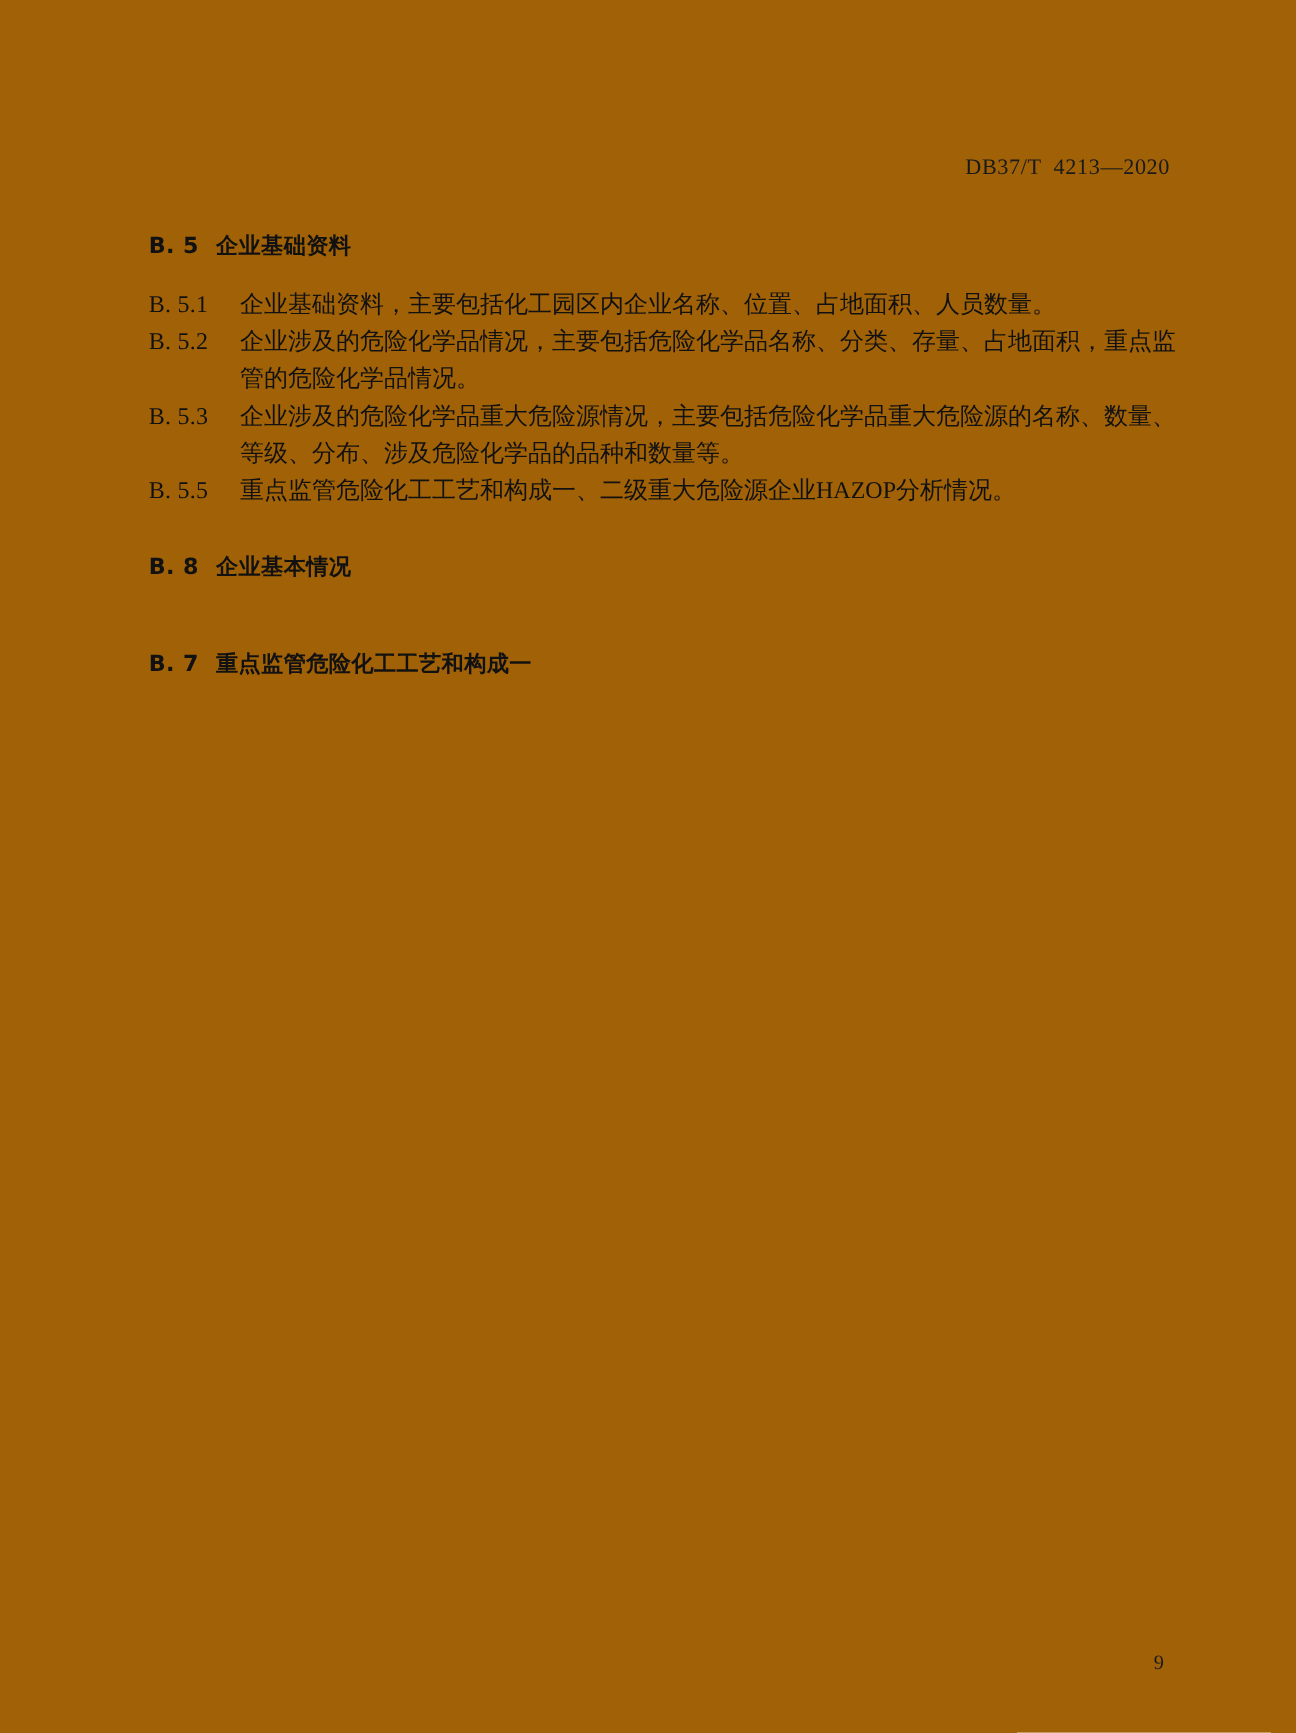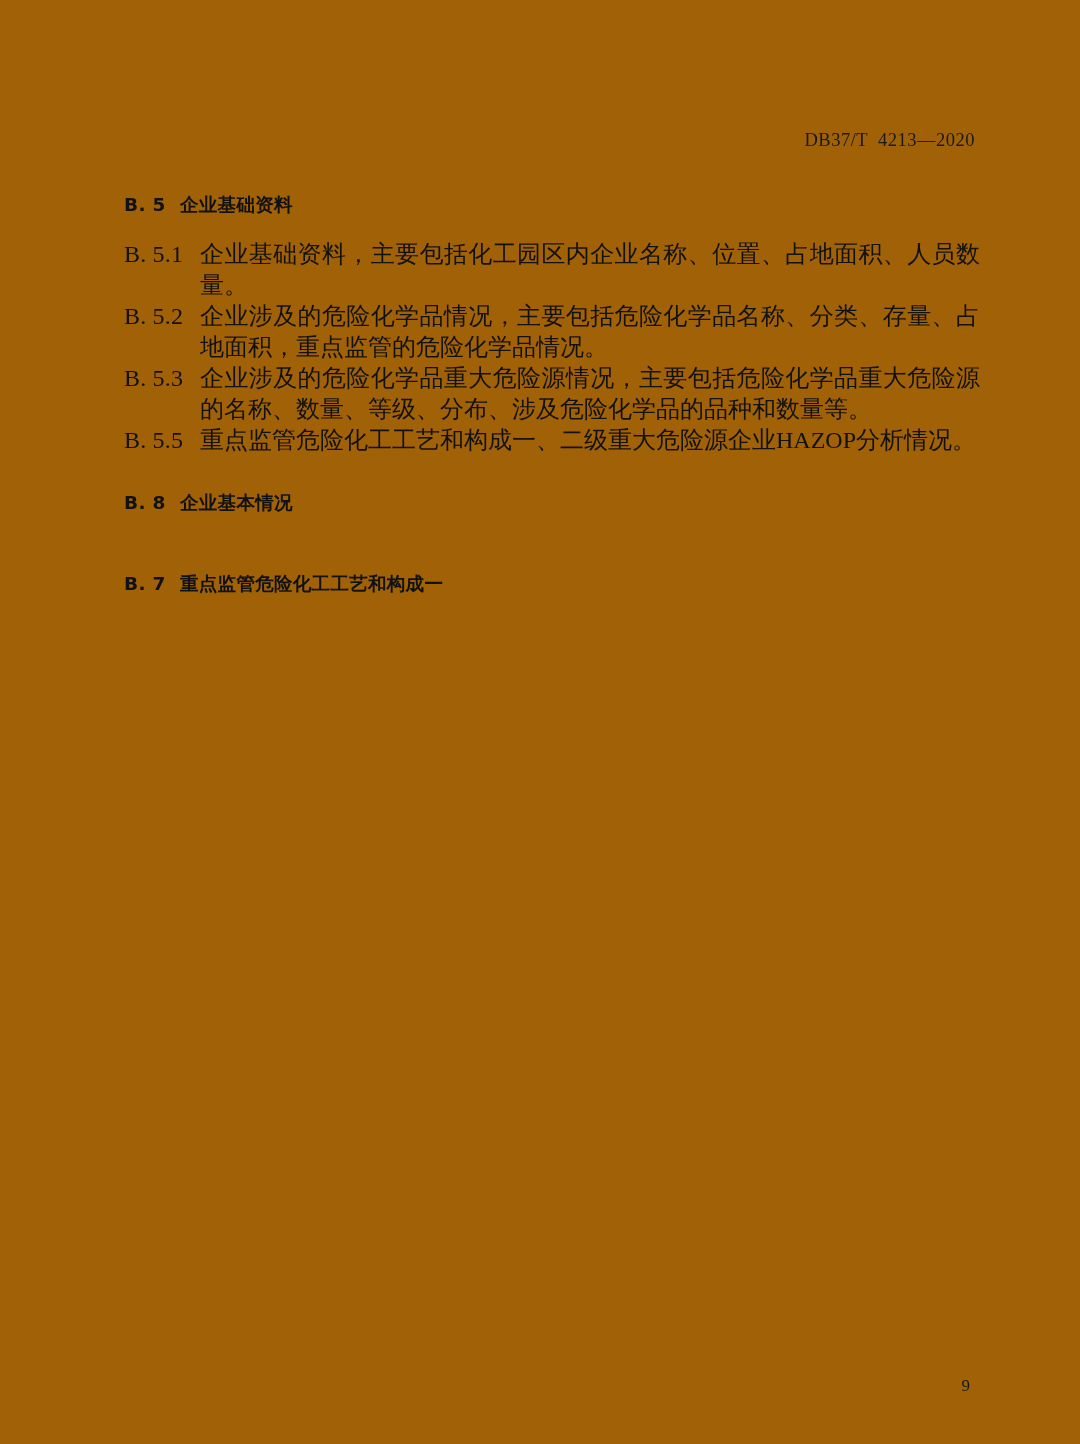--- a/index.html
+++ b/index.html
@@ -48,21 +48,21 @@
     min-width: 56px;
   }
   .block-1 { margin-top: 0px; }
   .para-list {
     margin: 0;
     padding: 0;
   }
   .para {
     display: flex;
     align-items: flex-start;
-    font-size: 24px;
+    font-size: 20px;
     line-height: 31px;
     color: #111111;
     margin: 0;
     justify-content: center;
   }
   .para .num {
     flex: 0 0 auto;
     width: 76px;
     font-family: "Liberation Serif", "DejaVu Serif", serif;
     letter-spacing: 0.2px;

